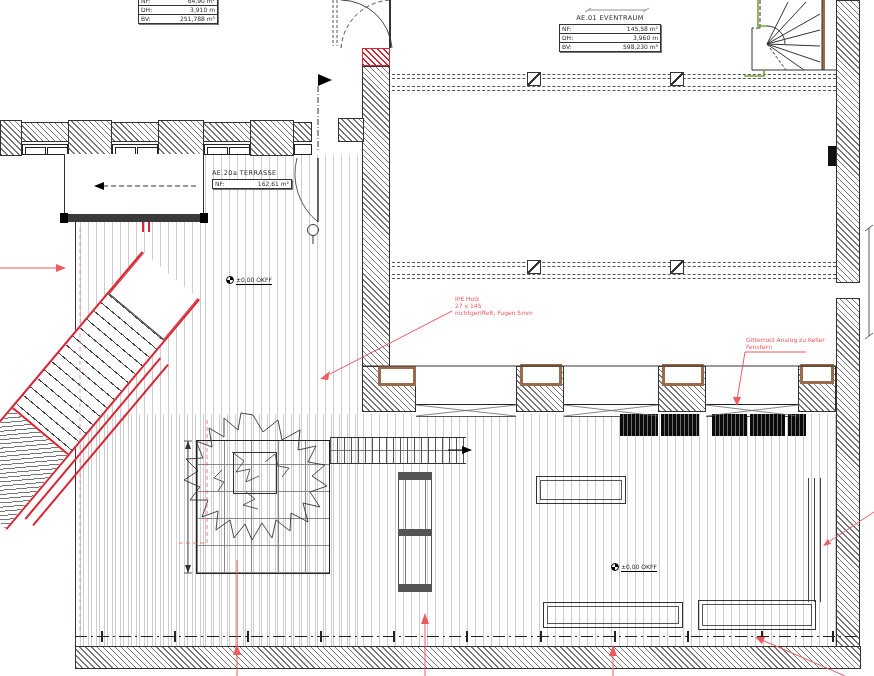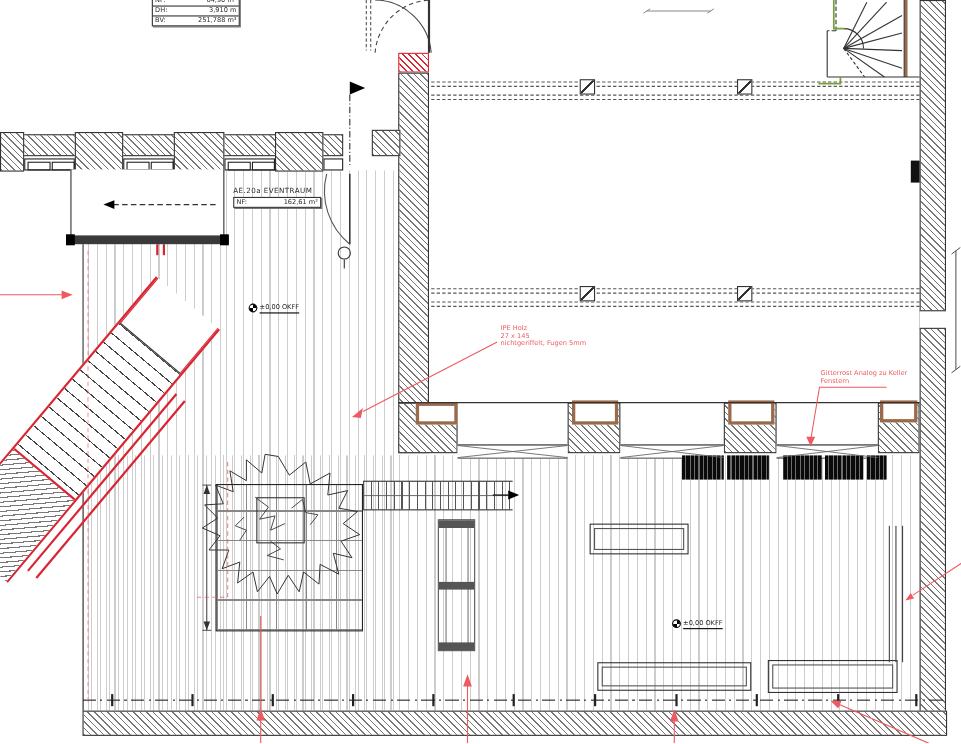--- a/index.html
+++ b/index.html
@@ -276,23 +276,40 @@
     <div class="trow">
         <span class="tl">DH:</span>
         <span class="tv">3,910 m</span>
       </div>
     <div class="trow">
         <span class="tl">BV:</span>
         <span class="tv">251,788 m³</span>
       </div>
   </div>
 
+  <div class="abs" style="left:552px;top:14px;width:116px;text-align:center;">
+    <div class="rtitle">AE.01 EVENTRAUM</div>
+    <div class="dtable" style="margin:2px auto 0;width:100px;text-align:left;">
+      <div class="trow">
+          <span class="tl">NF:</span>
+          <span class="tv">145,58 m²</span>
+        </div>
+      <div class="trow">
+          <span class="tl">DH:</span>
+          <span class="tv">3,960 m</span>
+        </div>
+      <div class="trow">
+          <span class="tl">BV:</span>
+          <span class="tv">598,230 m³</span>
+        </div>
+    </div>
+  </div>
 
   <div class="abs" style="left:212px;top:169px;width:90px;">
-    <div class="rtitle">AE.20a EVENTRAUM</div>
+    <div class="rtitle">AE.20a TERRASSE</div>
     <div class="dtable" style="margin-top:2px;width:78px;">
       <div class="trow">
           <span class="tl">NF:</span>
           <span class="tv">162,61 m²</span>
         </div>
     </div>
   </div>
 
   <div class="abs lvl" style="left:226px;top:276px;">
     <span class="ball"></span>

